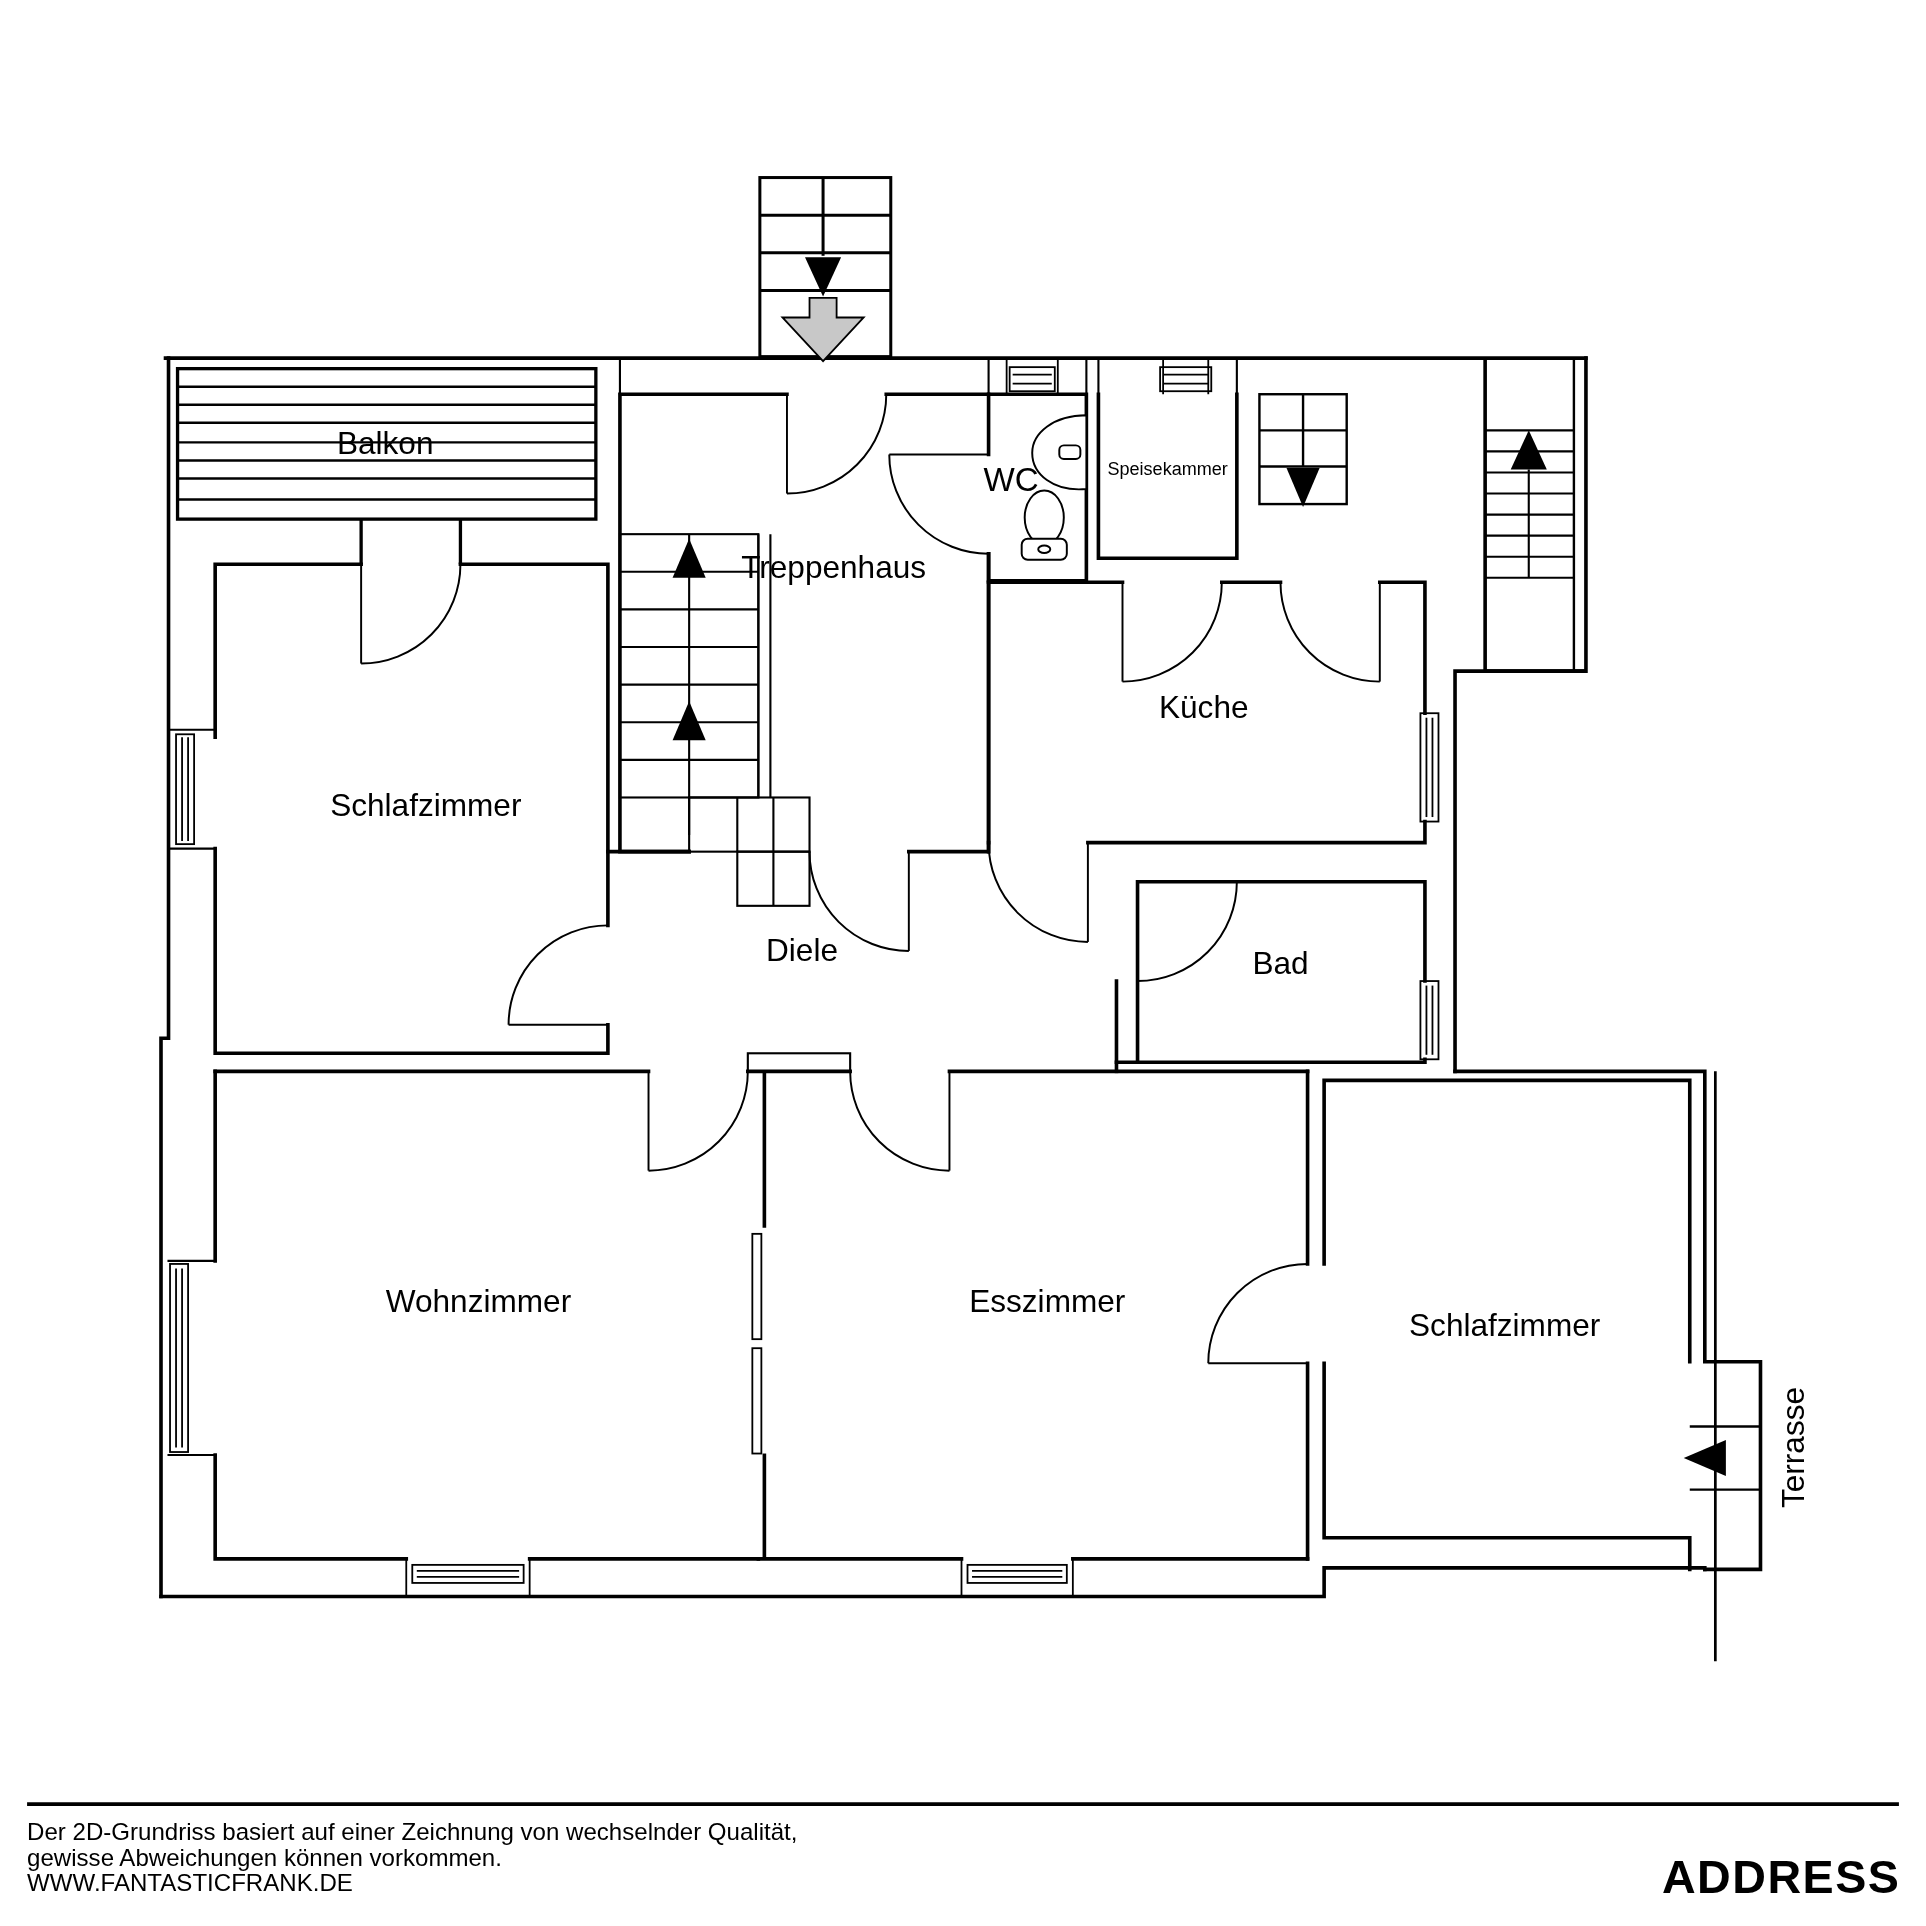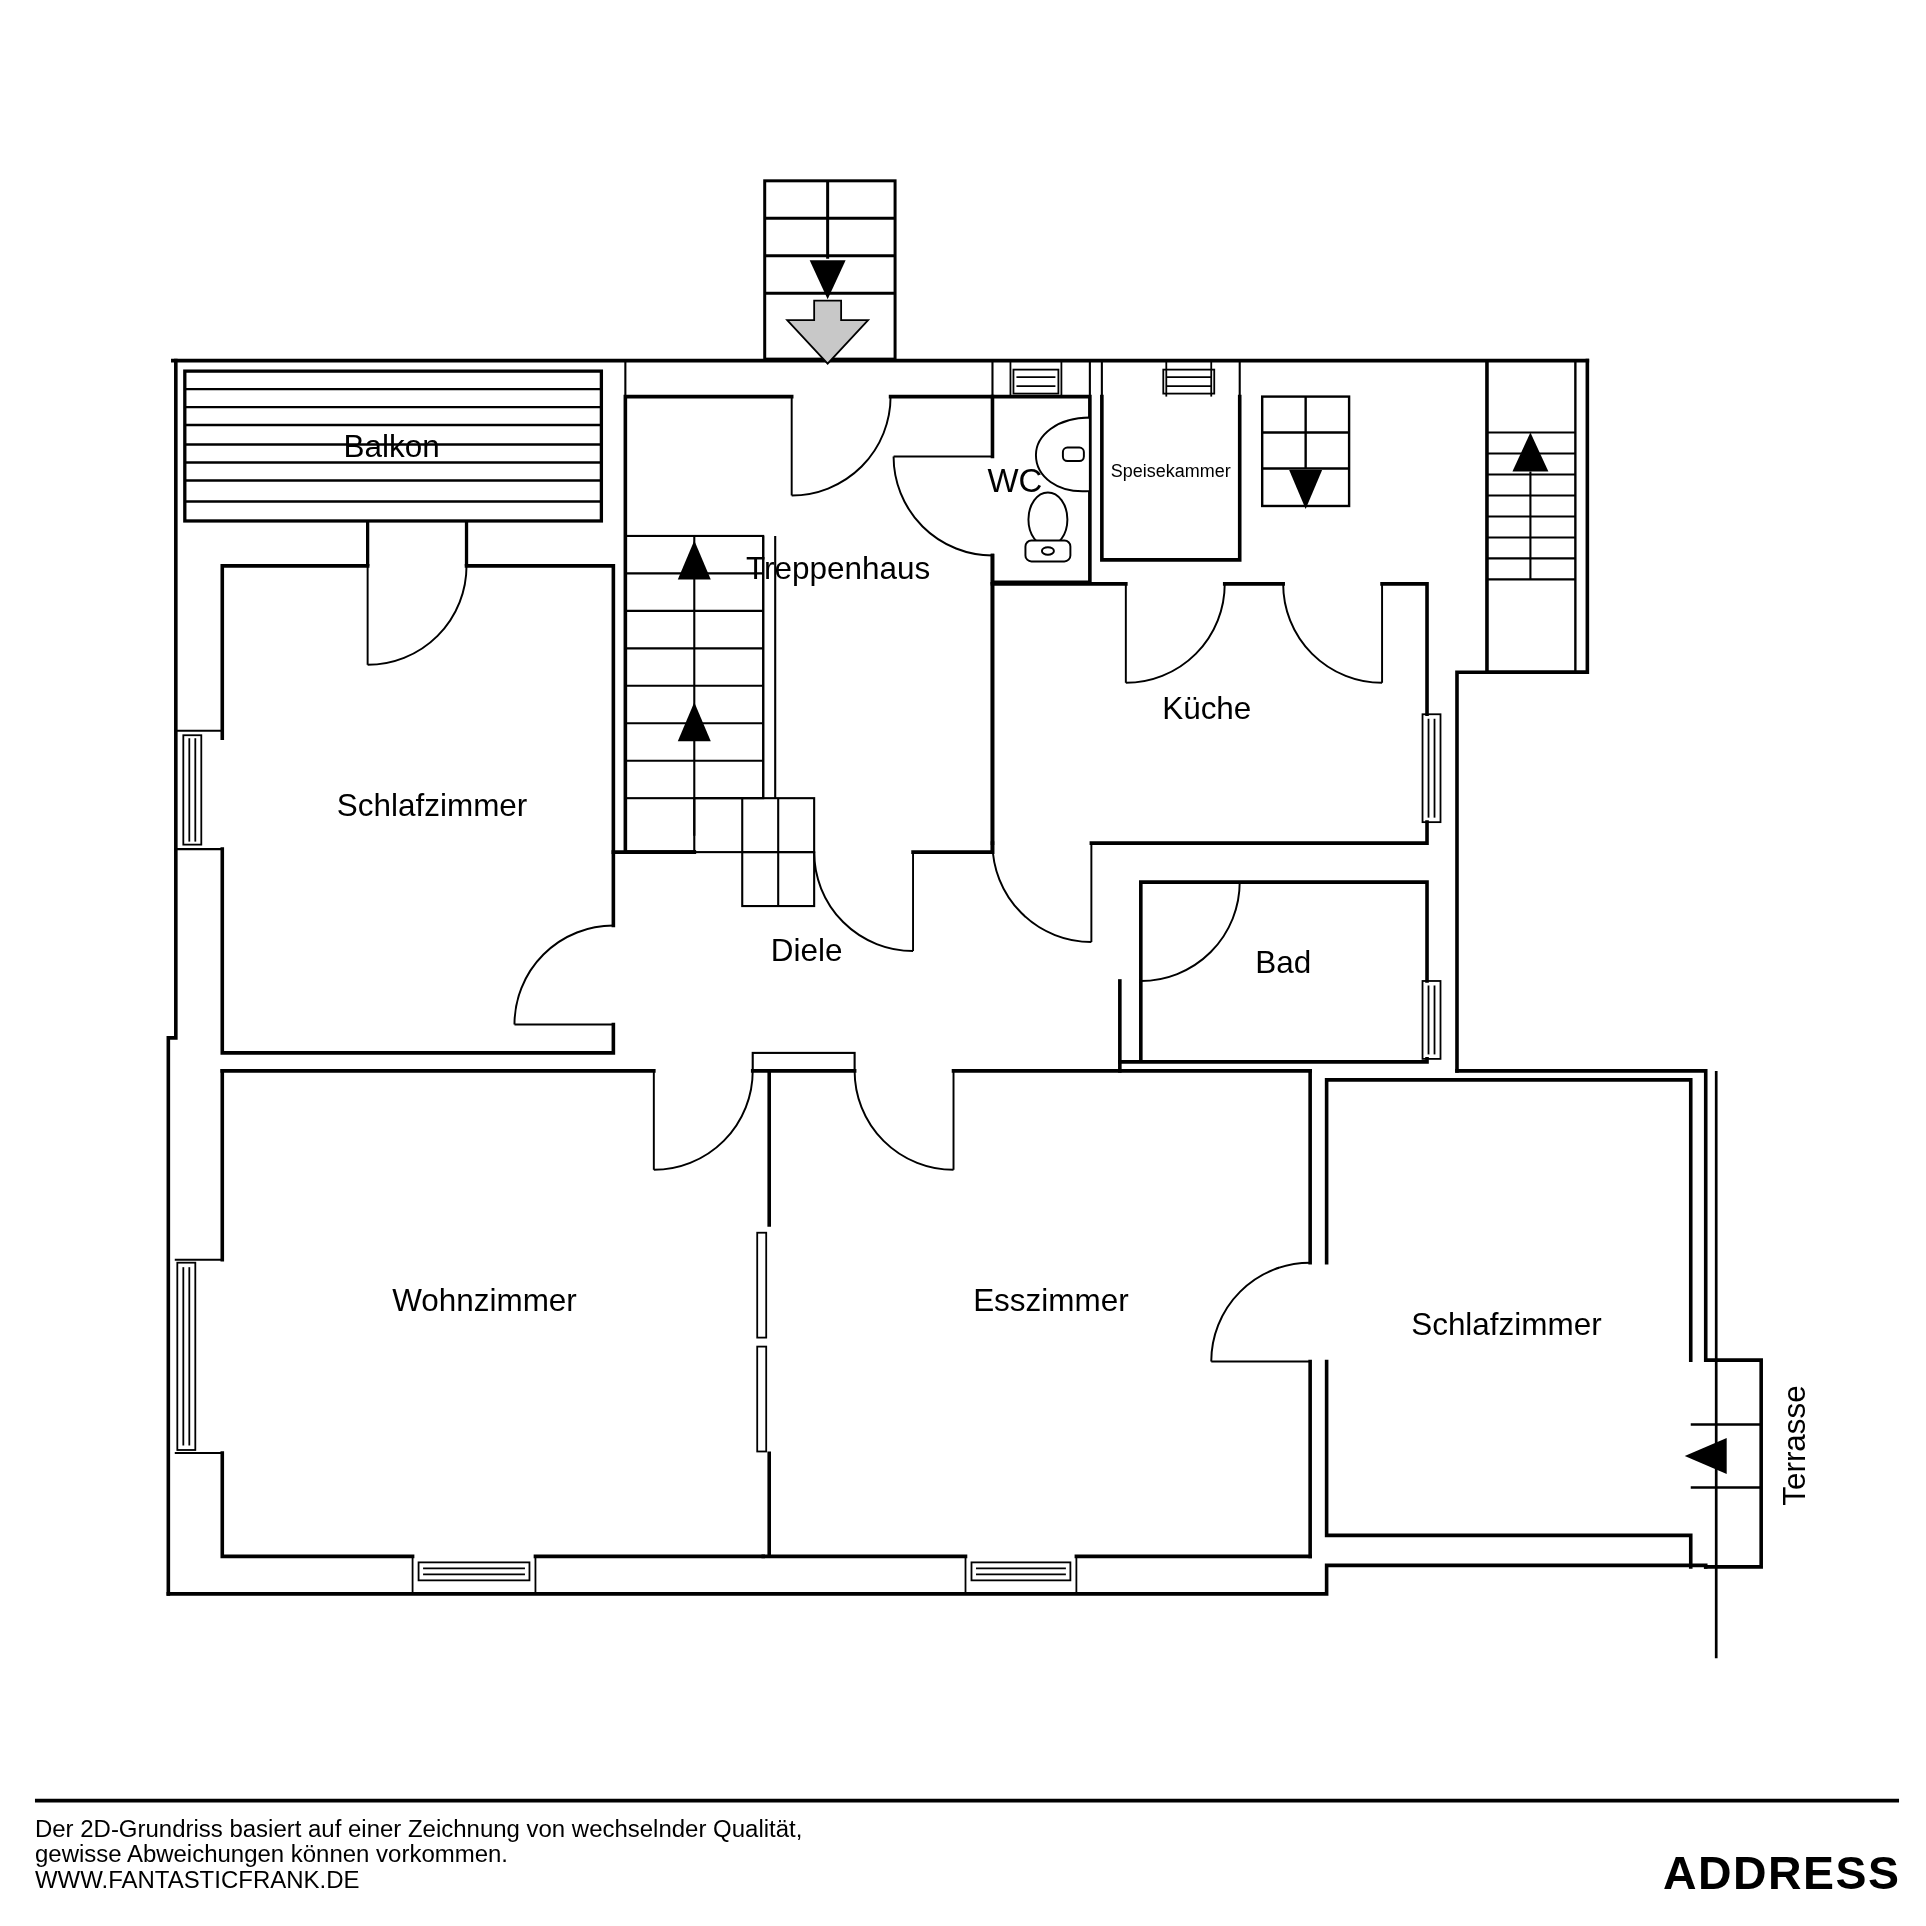--- a/index.html
+++ b/index.html
@@ -1,16 +1,16 @@
 <!DOCTYPE html>
 <html style="font-size:8px"><head>
 <meta charset="utf-8">
 <style>
   html,body{margin:0;padding:0;background:#ffffff;}
-  .sheet{position:fixed;inset:0;background:#ffffff;margin-left:8px;}
+  .sheet{position:fixed;inset:0;background:#ffffff;}
   svg{display:block;width:100%;height:100%;}
   text{font-family:"Liberation Sans",sans-serif;fill:#000;}
   .room-label{font-size:21px;}
   .small-label{font-size:12px;}
   .wc-label{font-size:22px;}
   .footer-line{font-size:16px;}
   .brand{font-size:31px;font-weight:700;letter-spacing:1px;}
 </style>
 </head>
 <body>

